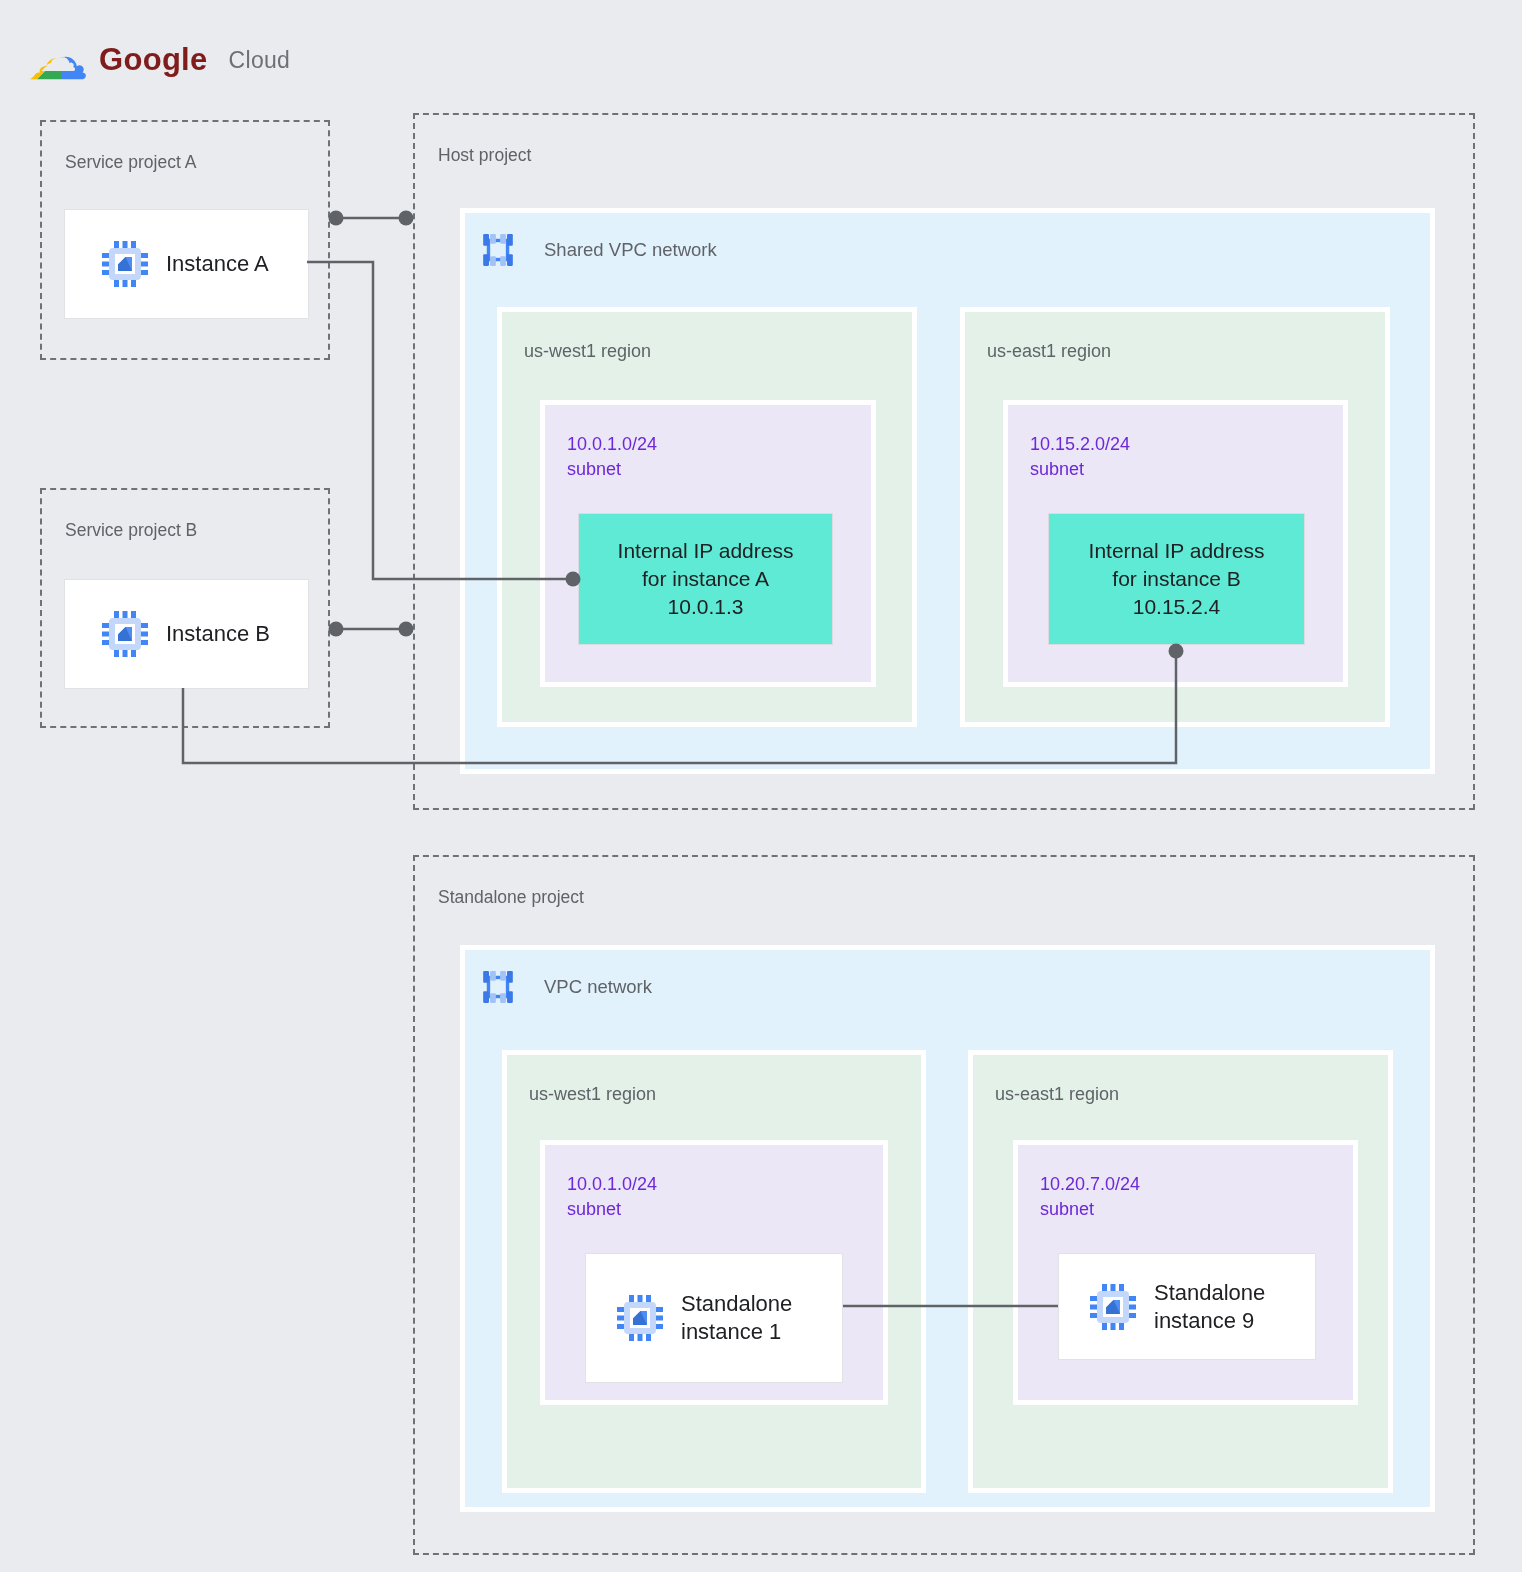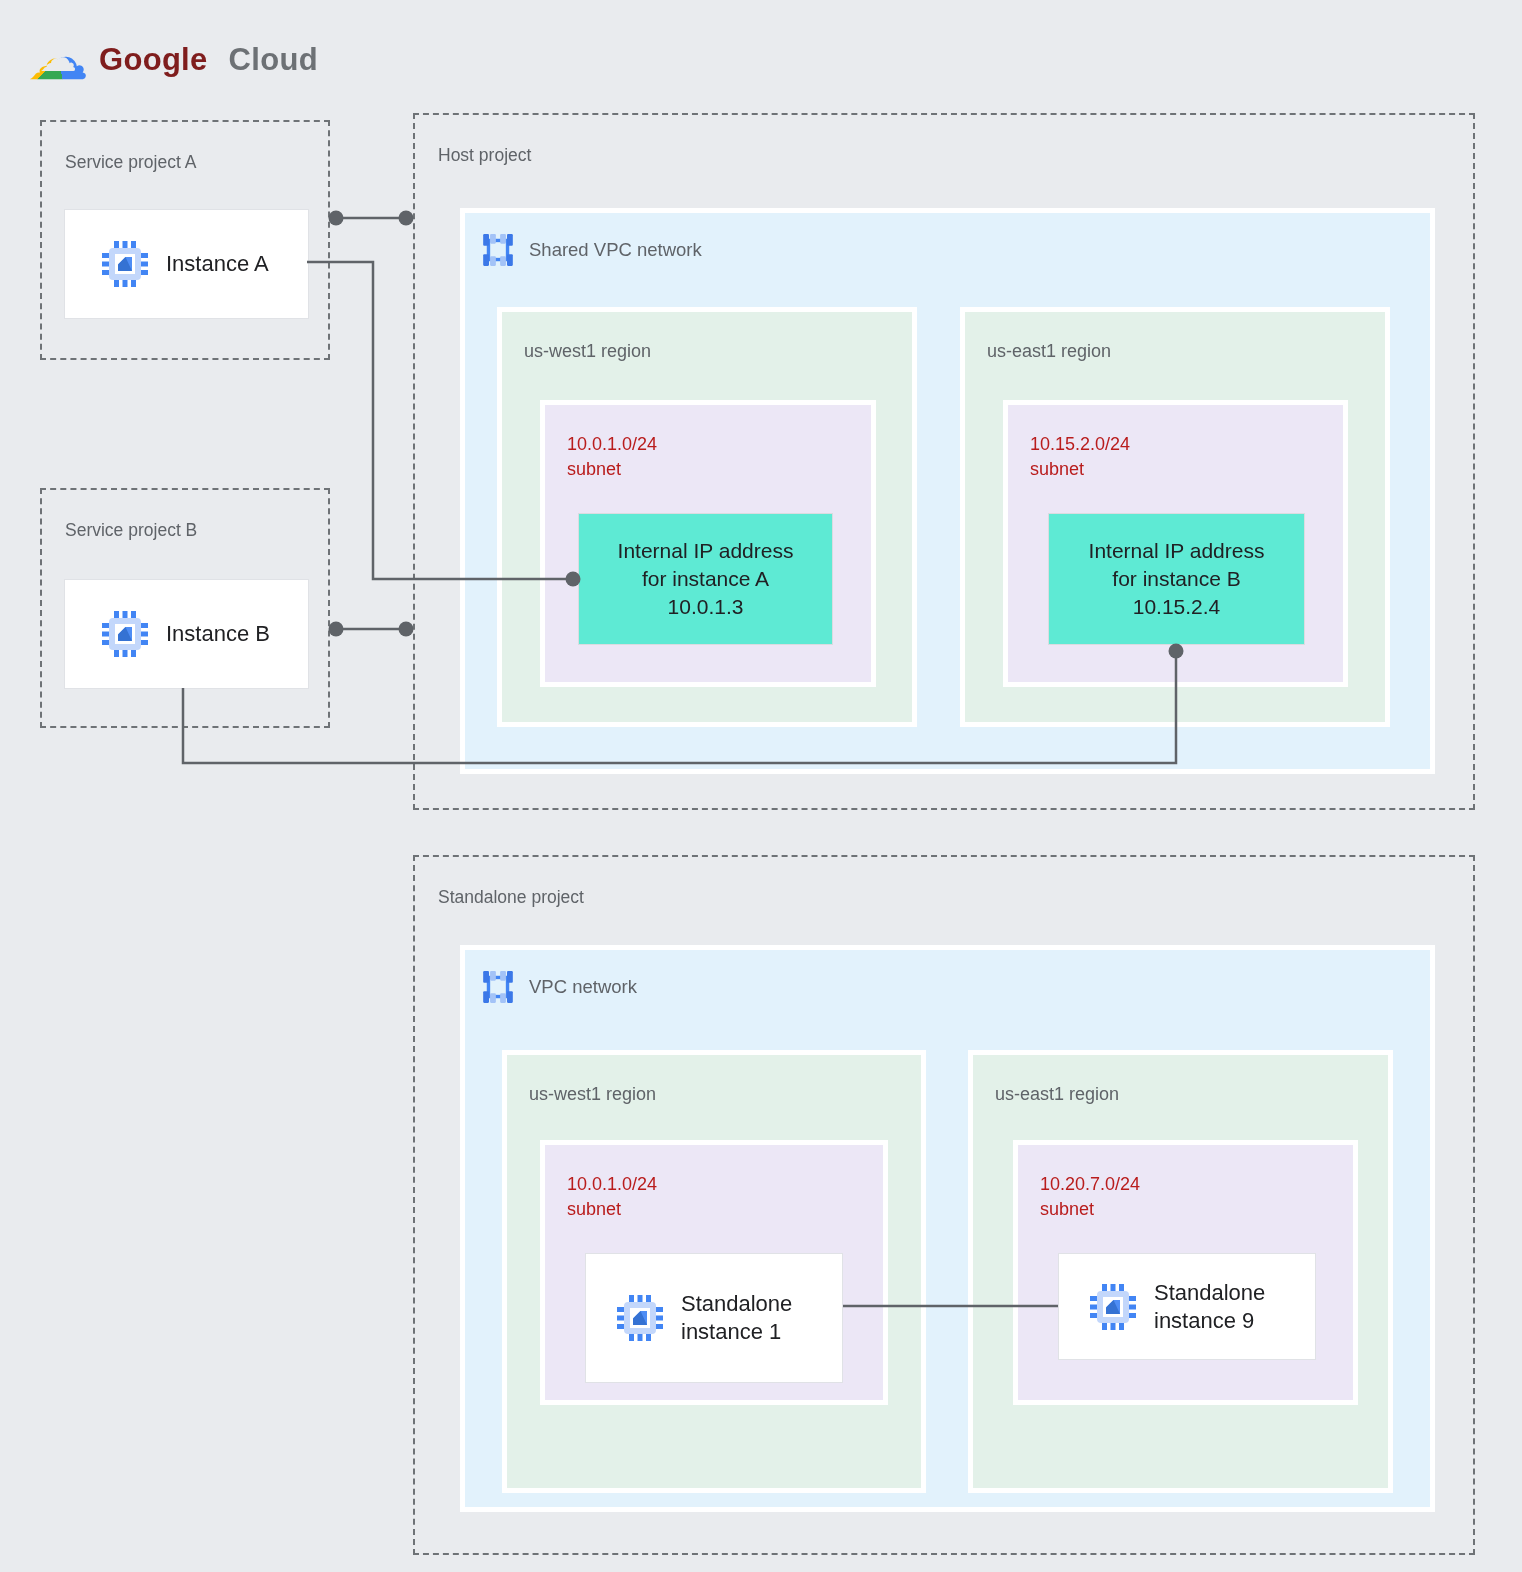--- a/index.html
+++ b/index.html
@@ -11,38 +11,38 @@
   .logo{left:30px;top:34px;height:52px;display:flex;align-items:center;gap:13px;}
   .cloud-wrap{position:relative;width:56px;height:50px;flex:0 0 auto;}
   .cloud-colored{position:absolute;left:50%;top:50%;transform:translate(-50%,-54%);
      font-size:62px;line-height:1;
      background:conic-gradient(from 0deg,#4285F4 0 168deg,#34A853 168deg 224deg,
                 #FBBC04 224deg 268deg,#EA4335 268deg 338deg,#4285F4 338deg 360deg);
      -webkit-background-clip:text;background-clip:text;color:transparent;}
   .cloud-white{position:absolute;left:50%;top:50%;transform:translate(-50%,-54%);
      font-size:38px;line-height:1;color:#E9EBEE;}
   .logo-google{font-size:31px;font-weight:700;color:#7f1d1d;letter-spacing:.3px;}
-  .logo-cloud{font-size:31px;font-weight:700;color:#6D7175;margin-left:8px;letter-spacing:.3px;}
+  .logo-cloud{font-size:23px;font-weight:400;color:#6D7175;margin-left:8px;letter-spacing:.3px;}
 
   
   .proj{border:2px dashed #6E7276;background:transparent;}
   .proj-title{position:absolute;left:23px;top:30px;font-size:17.5px;color:#5F6368;}
 
   
   .card{background:#FFFFFF;border:1px solid #E0E2E6;display:flex;align-items:center;}
   .inst-label{font-size:22px;color:#202124;}
 
   
   .netbox{background:#E2F2FC;border:5px solid #FFFFFF;}
-  .net-head{position:absolute;left:15px;top:20px;display:flex;align-items:center;gap:13px;}
+  .net-head{position:absolute;left:15px;top:20px;display:flex;align-items:center;gap:28px;}
   .net-label{font-size:18.5px;color:#5F6368;}
   .region{background:#E3F1E9;border:5px solid #FFFFFF;}
   .region-label{position:absolute;left:22px;top:29px;font-size:18px;color:#5F6368;}
   .subnet{background:#ECE7F6;border:5px solid #FFFFFF;}
-  .subnet-label{position:absolute;left:22px;top:27px;font-size:18px;line-height:25px;color:#b91c1c;}
+  .subnet-label{position:absolute;left:22px;top:27px;font-size:18px;line-height:25px;color:#6d28d9;}
   .ipbox{background:#5eead4;border:1px solid #DADCE0;display:flex;flex-direction:column;
          align-items:center;justify-content:center;text-align:center;}
   .ipbox div{font-size:21px;line-height:28px;color:#202124;}
 
   .inst-icon{flex:0 0 auto;}
   svg{display:block;}
 
   
   .overlay{position:absolute;left:0;top:0;z-index:6;pointer-events:none;}
 </style>

